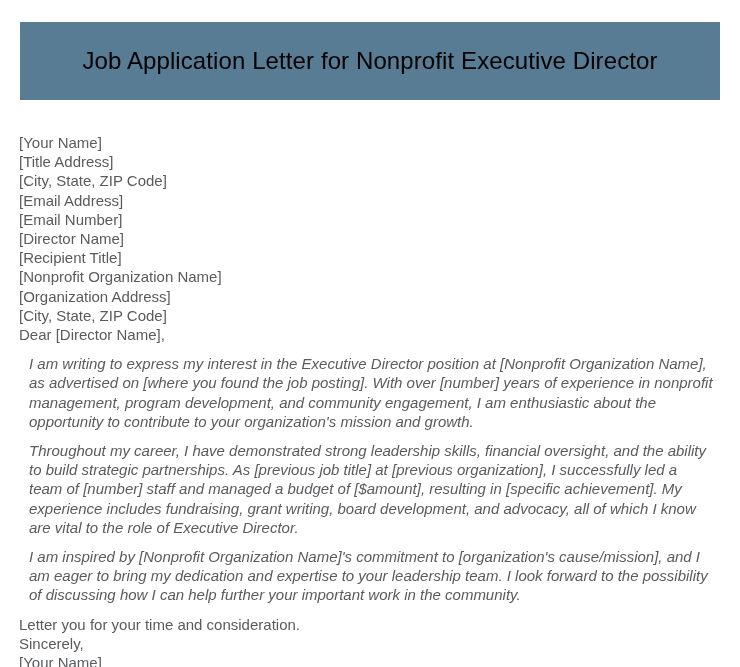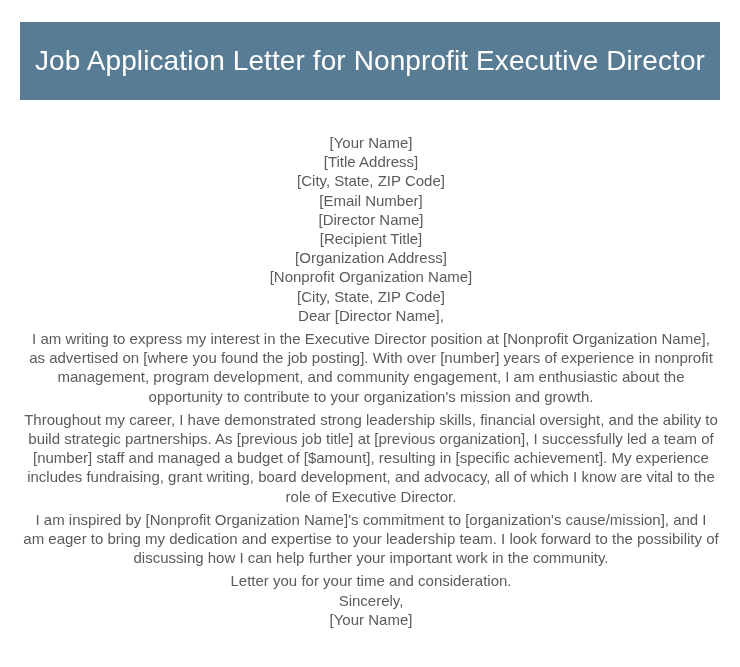--- a/index.html
+++ b/index.html
@@ -30,22 +30,22 @@
     width: 700px;
     height: 78px;
     background: #587C94;
     display: flex;
     align-items: center;
     justify-content: center;
     box-sizing: border-box;
   }
 
   .title-banner-text {
-    color: #ffffff;
-    font-size: 28px;
+    color: #000000;
+    font-size: 24px;
     font-weight: normal;
     line-height: 1.2;
     letter-spacing: 0.1px;
     text-align: center;
     margin: 0;
     font-family: "Liberation Sans", sans-serif;
   }
 
   .letter-body {
     position: absolute;
@@ -55,51 +55,53 @@
   }
 
   .letter-line,
   .letter-paragraph {
     color: #595b5e;
     font-size: 15px;
     line-height: 19.2px;
     font-family: "Liberation Sans", sans-serif;
     margin: 0;
     padding: 0;
-    text-align: center;
+    text-align: left;
     word-wrap: break-word;
   }
 
   .letter-paragraph {
-    margin: 4px;
+    margin: 10px;
+    font-style: italic;
   }
 </style>
 </head>
 <body>
 
 <div class="page">
 
   <div class="title-banner">
     <h1 class="title-banner-text">Job Application Letter for Nonprofit Executive Director</h1>
   </div>
 
   <div class="letter-body">
 
     <div class="sender-block">
       <div class="letter-line">[Your Name]</div>
       <div class="letter-line">[Title Address]</div>
       <div class="letter-line">[City, State, ZIP Code]</div>
+      <div class="letter-line">[Email Address]</div>
       <div class="letter-line">[Email Number]</div>
     </div>
 
     <div class="recipient-block">
       <div class="letter-line">[Director Name]</div>
       <div class="letter-line">[Recipient Title]</div>
+      <div class="letter-line">[Nonprofit Organization Name]</div>
       <div class="letter-line">[Organization Address]</div>
-      <div class="letter-line">[Nonprofit Organization Name]</div>
       <div class="letter-line">[City, State, ZIP Code]</div>
     </div>
 
     <div class="letter-line">Dear [Director Name],</div>
 
     <p class="letter-paragraph">I am writing to express my interest in the Executive Director position at [Nonprofit Organization Name], as advertised on [where you found the job posting]. With over [number] years of experience in nonprofit management, program development, and community engagement, I am enthusiastic about the opportunity to contribute to your organization's mission and growth.</p>
     <p class="letter-paragraph">Throughout my career, I have demonstrated strong leadership skills, financial oversight, and the ability to build strategic partnerships. As [previous job title] at [previous organization], I successfully led a team of [number] staff and managed a budget of [$amount], resulting in [specific achievement]. My experience includes fundraising, grant writing, board development, and advocacy, all of which I know are vital to the role of Executive Director.</p>
     <p class="letter-paragraph">I am inspired by [Nonprofit Organization Name]'s commitment to [organization's cause/mission], and I am eager to bring my dedication and expertise to your leadership team. I look forward to the possibility of discussing how I can help further your important work in the community.</p>
 
     <div class="letter-line">Letter you for your time and consideration.</div>

